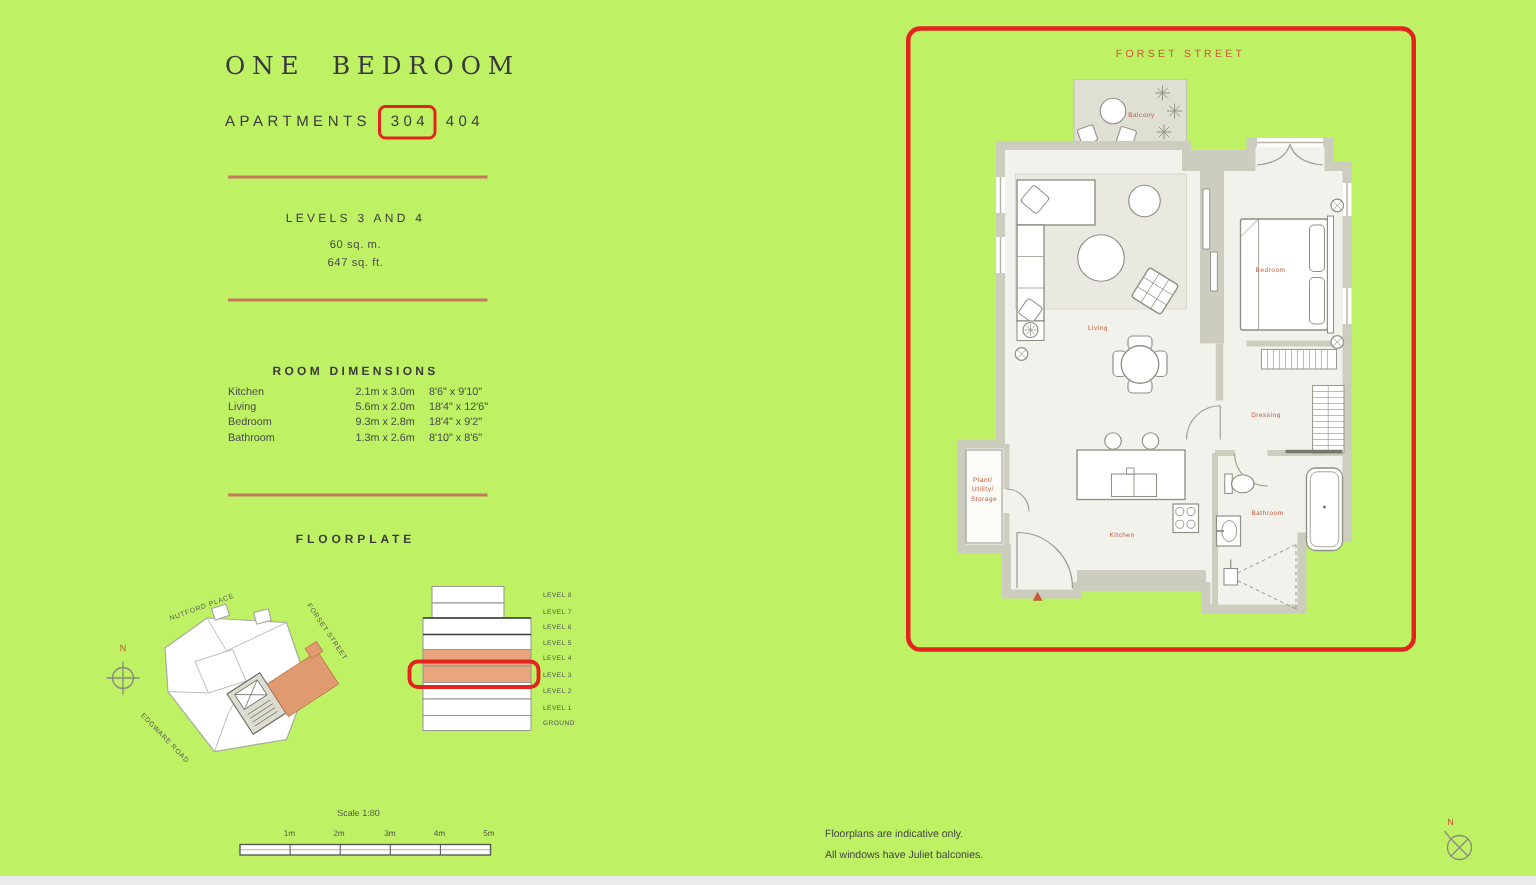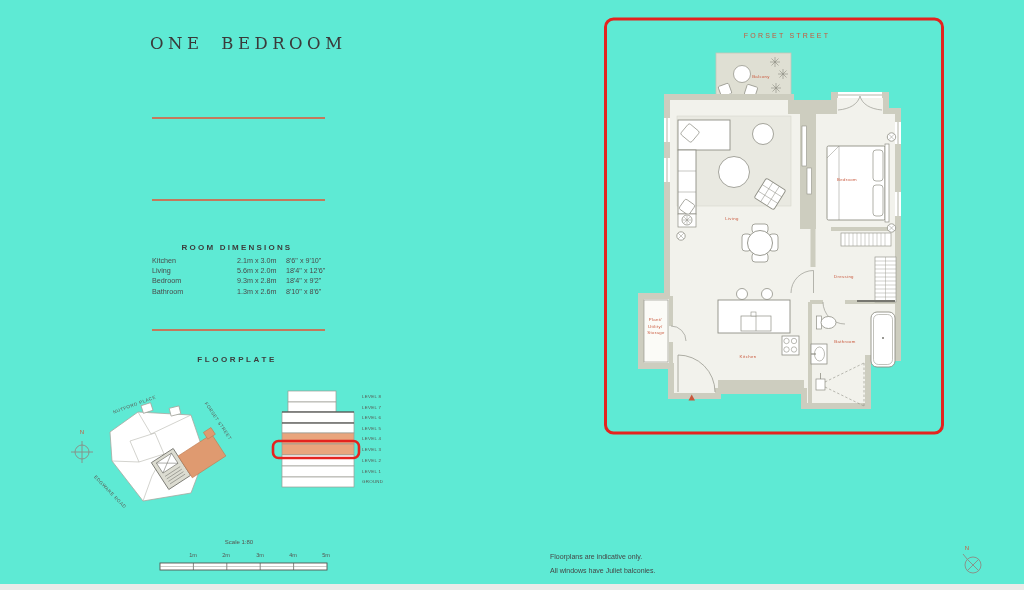--- a/index.html
+++ b/index.html
@@ -9,21 +9,21 @@
     --redbox:#e4231f;
     --stack-orange:#e9a57d;
     --wall:#cdcdbf;
     --floor:#f2f2ec;
     --balcony:#dfdfd3;
     --furn:#8f8f85;
     --thin:#9a9a92;
   }
   *{margin:0;padding:0;box-sizing:border-box;}
   body{background:#fff;font-family:"Liberation Sans",sans-serif;color:var(--text);}
-  #stage{position:relative;width:1024px;height:590px;background:#5eead4;overflow:hidden;}
+  #stage{position:relative;width:1024px;height:590px;background:#bef264;overflow:hidden;}
   .abs{position:absolute;}
   .serif-title{font-family:"DejaVu Serif","Liberation Serif",serif;font-size:16.5px;letter-spacing:4.5px;word-spacing:8px;color:#3a3a3a;}
   .subtitle-row{display:flex;align-items:center;font-size:10px;letter-spacing:3px;color:#3a3a3a;}
   .unit-box{border:2.5px solid var(--redbox);border-radius:5px;padding:4px 3px 4px 6px;margin-left:5px;}
   .unit-other{margin-left:6px;}
   .rule{height:1.5px;background:var(--rule);}
   .center-block{width:178px;text-align:center;}
   .lv-heading{font-size:8px;letter-spacing:2.2px;margin-bottom:7px;}
   .lv-sub{font-size:7.5px;letter-spacing:0.4px;line-height:11.5px;color:#4a4a4a;}
   .rd-heading{font-size:8px;letter-spacing:2.2px;font-weight:bold;}
@@ -41,23 +41,33 @@
   .tick-text{font-size:5.5px;fill:#55554f;text-anchor:middle;}
   .n-letter{font-size:6px;fill:var(--orange);text-anchor:middle;}
 </style>
 </head>
 <body>
 
 <div id="stage">
 
   <div class="abs serif-title" style="left:150px;top:34px;">ONE BEDROOM</div>
 
+  <div class="abs subtitle-row" style="left:150px;top:70px;">
+    <span>APARTMENTS</span>
+    <span class="unit-box">304</span>
+    <span class="unit-other">404</span>
+  </div>
 
   <div class="abs rule" style="left:152px;top:117px;width:173px;"></div>
 
+  <div class="abs center-block" style="left:148px;top:141px;">
+    <div class="lv-heading">LEVELS 3 AND 4</div>
+    <div class="lv-sub">60 sq. m.</div>
+    <div class="lv-sub">647 sq. ft.</div>
+  </div>
 
   <div class="abs rule" style="left:152px;top:199px;width:173px;"></div>
 
   <div class="abs center-block" style="left:148px;top:243px;">
     <div class="rd-heading">ROOM DIMENSIONS</div>
   </div>
 
   <div class="abs rd-table" style="left:152px;top:255px;">
     <div class="rd-row">
       <span>Kitchen</span>

